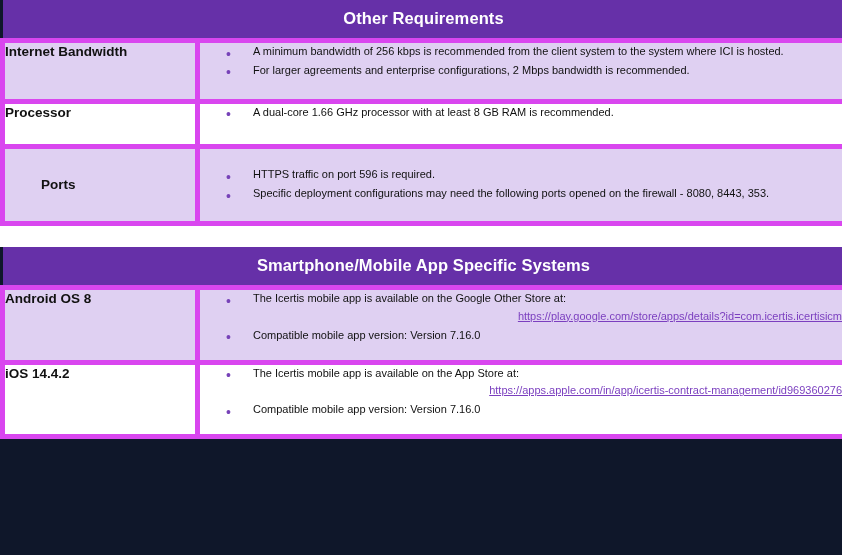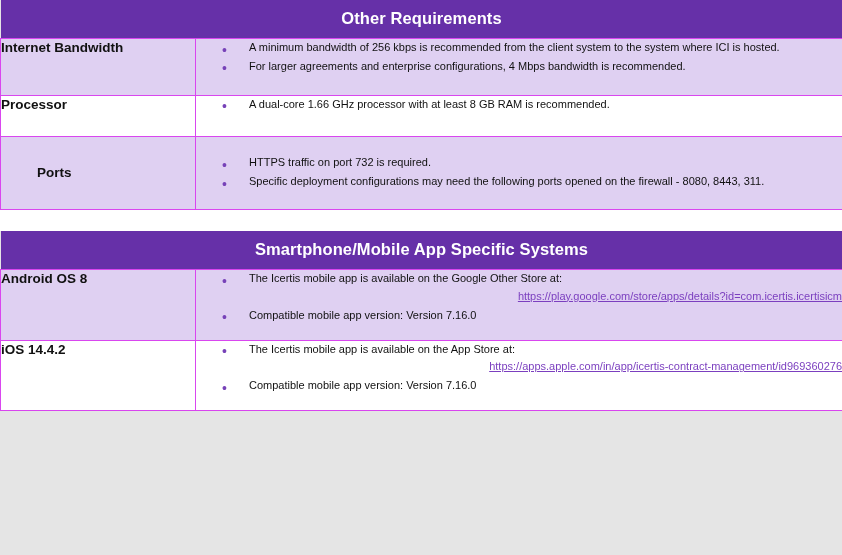--- a/index.html
+++ b/index.html
@@ -12,21 +12,21 @@
     height: 555px;
     background: #ffffff;
     font-family: "Liberation Sans", sans-serif;
     overflow: hidden;
   }
 
   .page {
     width: 842px;
     height: 555px;
     position: relative;
-    background: #e5e5e5;
+    background: #0f172a;
   }
 
   
   .req-table {
     width: 842px;
     border-collapse: collapse;
     table-layout: fixed;
   }
   .req-table col.label-col { width: 195px; }
   .req-table col.content-col { width: 647px; }
@@ -36,21 +36,21 @@
     color: #ffffff;
     font-weight: bold;
     font-size: 16.5px;
     text-align: center;
     padding: 9px 4px 10px 4px;
     letter-spacing: 0.1px;
     border: none;
   }
 
   .req-table td {
-    border: 1px solid #d946ef;
+    border: 5px solid #d946ef;
     vertical-align: top;
     padding: 0;
   }
 
   .row-shaded td { background: #DFD0F2; }
   .row-plain td { background: #FFFFFF; }
 
   .label-cell {
     font-size: 13.5px;
     font-weight: bold;
@@ -124,43 +124,43 @@
         <th class="table-header-cell" colspan="2">Other Requirements</th>
       </tr>
     </thead>
     <tbody>
 
       <tr class="row-shaded">
         <td class="label-cell">Internet Bandwidth</td>
         <td class="content-cell">
           <ul class="bullets">
             <li>A minimum bandwidth of 256 kbps is recommended from the client system to the system where ICI is hosted.</li>
-            <li>For larger agreements and enterprise configurations, 4 Mbps bandwidth is recommended.</li>
+            <li>For larger agreements and enterprise configurations, 2 Mbps bandwidth is recommended.</li>
           </ul>
           <div style="height:18px"></div>
         </td>
       </tr>
 
       <tr class="row-plain">
         <td class="label-cell">Processor</td>
         <td class="content-cell">
           <ul class="bullets">
             <li class="nojustify">A dual-core 1.66 GHz processor with at least 8 GB RAM is recommended.</li>
           </ul>
           <div style="height:22px"></div>
         </td>
       </tr>
 
       <tr class="row-shaded">
         <td class="label-cell middled">Ports</td>
         <td class="content-cell">
           <div style="height:17px"></div>
           <ul class="bullets">
-            <li class="nojustify">HTTPS traffic on port 732 is required.</li>
-            <li>Specific deployment configurations may need the following ports opened on the firewall - 8080, 8443, 311.</li>
+            <li class="nojustify">HTTPS traffic on port 596 is required.</li>
+            <li>Specific deployment configurations may need the following ports opened on the firewall - 8080, 8443, 353.</li>
           </ul>
           <div style="height:17px"></div>
         </td>
       </tr>
 
     </tbody>
   </table>
 
   <div class="gap"></div>
 

